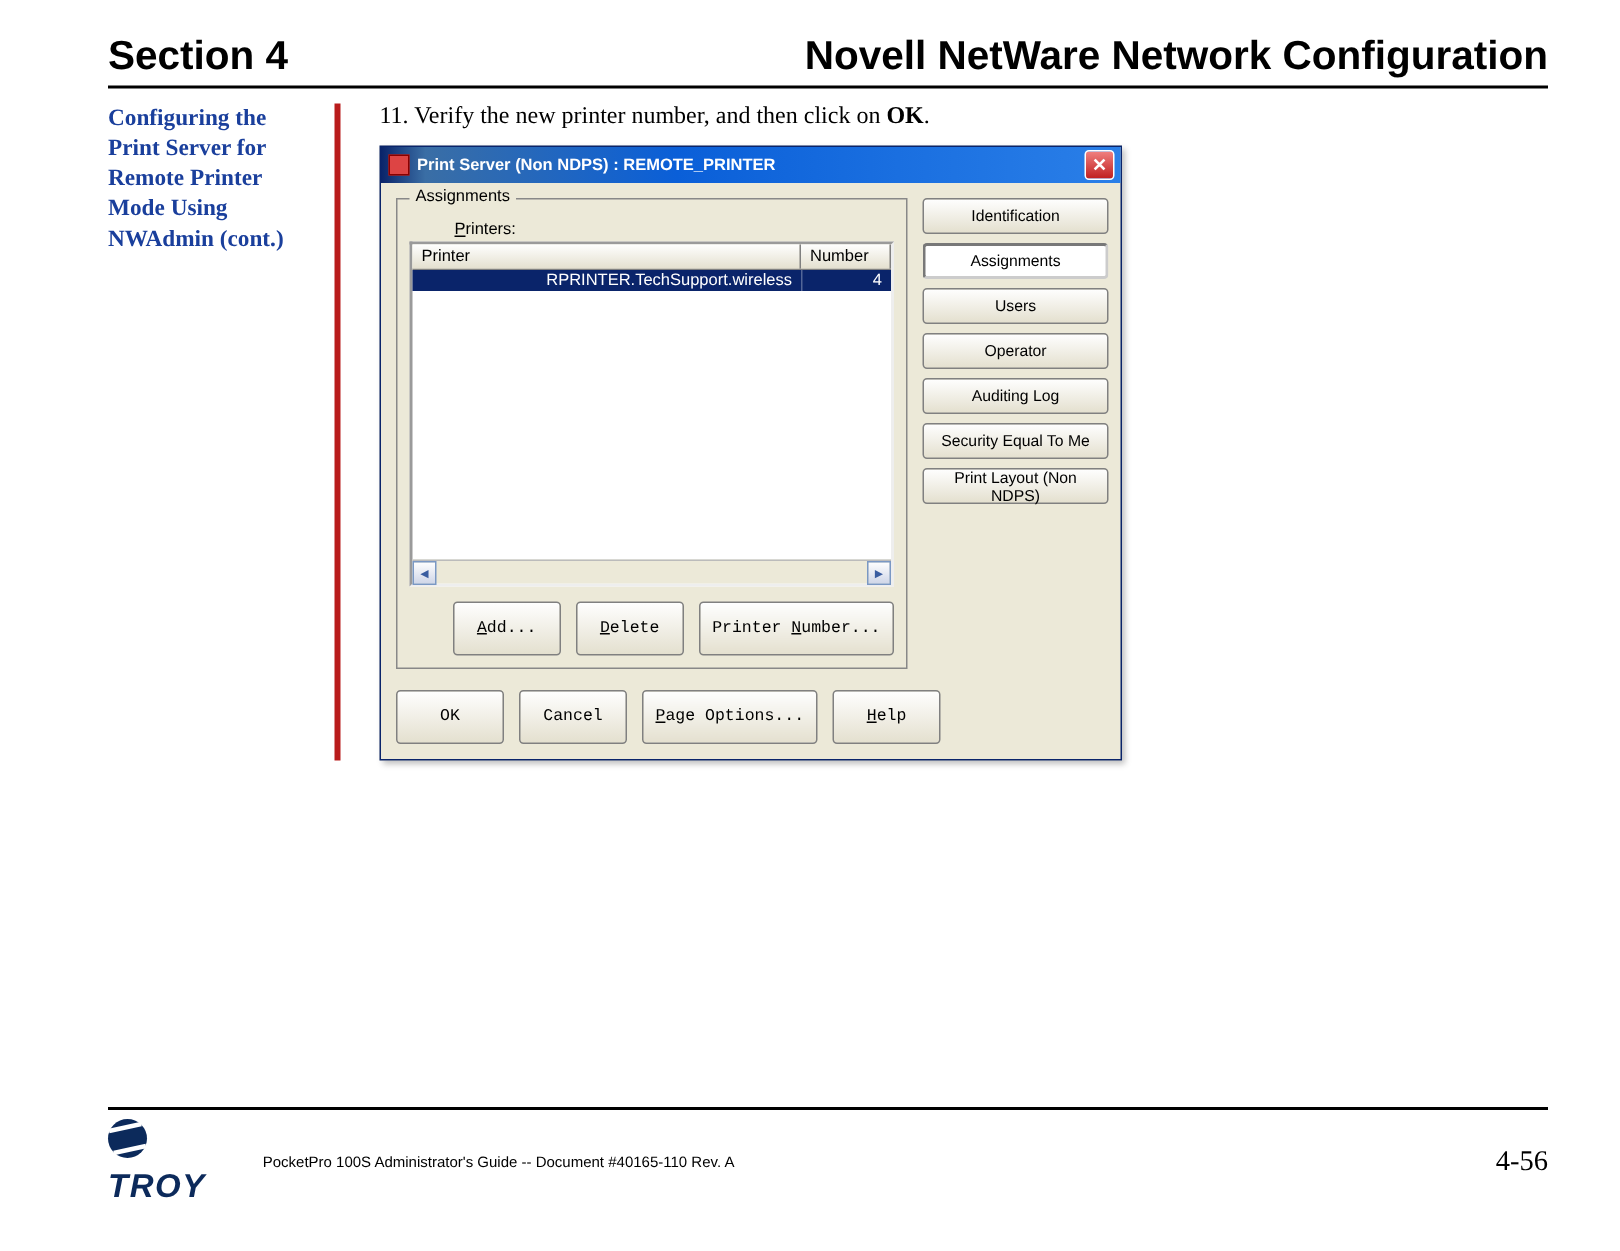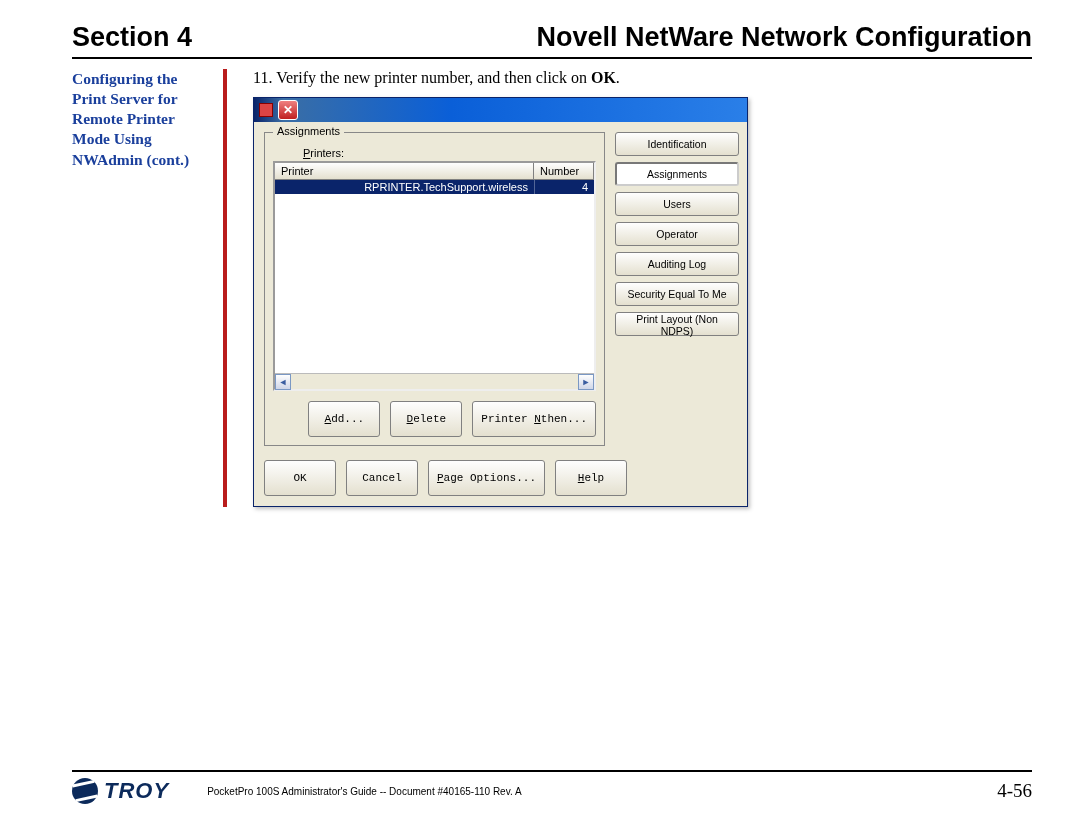--- a/index.html
+++ b/index.html
@@ -219,20 +219,21 @@
     margin-bottom: 6px;
   }
   .footer-row {
     display: flex;
     align-items: center;
     justify-content: space-between;
   }
   .logo {
     display: flex;
     gap: 6px;
+    flex-direction: column;
   }
   .logo-mark {
     width: 26px; height: 26px;
     border-radius: 50%;
     background: #0c2a5b;
     position: relative;
   }
   .logo-mark::before {
     content: '';
     position: absolute; inset: 4px 2px;
@@ -277,20 +278,21 @@
 
     <div class="main-col">
       <div class="step-text">
         <span>11.</span>
         <span>Verify the new printer number, and then click on </span><b>OK</b><span>.</span>
       </div>
 
       <div class="dialog">
         <div class="titlebar">
           <span class="titlebar-icon"></span>
+          <span class="titlebar-text">Print Server (Non NDPS) : REMOTE_PRINTER</span>
           <div class="close-btn">
             <span>✕</span>
           </div>
         </div>
 
         <div class="dialog-body">
           <div class="left-panel">
             <div class="groupbox">
               <div class="group-legend">Assignments</div>
               <div class="list-label">
@@ -312,21 +314,21 @@
                     </div>
                   <div class="scroll-track"></div>
                   <div class="scroll-btn">
                       <span>►</span>
                     </div>
                 </div>
               </div>
               <div class="btn-row">
                 <button class="win-btn"><u>A</u><span>dd...</span></button>
                 <button class="win-btn"><u>D</u><span>elete</span></button>
-                <button class="win-btn" style="min-width:96px"><span>Printer </span><u>N</u><span>then...</span></button>
+                <button class="win-btn" style="min-width:96px"><span>Printer </span><u>N</u><span>umber...</span></button>
               </div>
             </div>
           </div>
 
           <div class="right-panel">
             <button class="tab-btn">Identification</button>
             <button class="tab-btn selected">Assignments</button>
             <button class="tab-btn">Users</button>
             <button class="tab-btn">Operator</button>
             <button class="tab-btn">Auditing Log</button>

